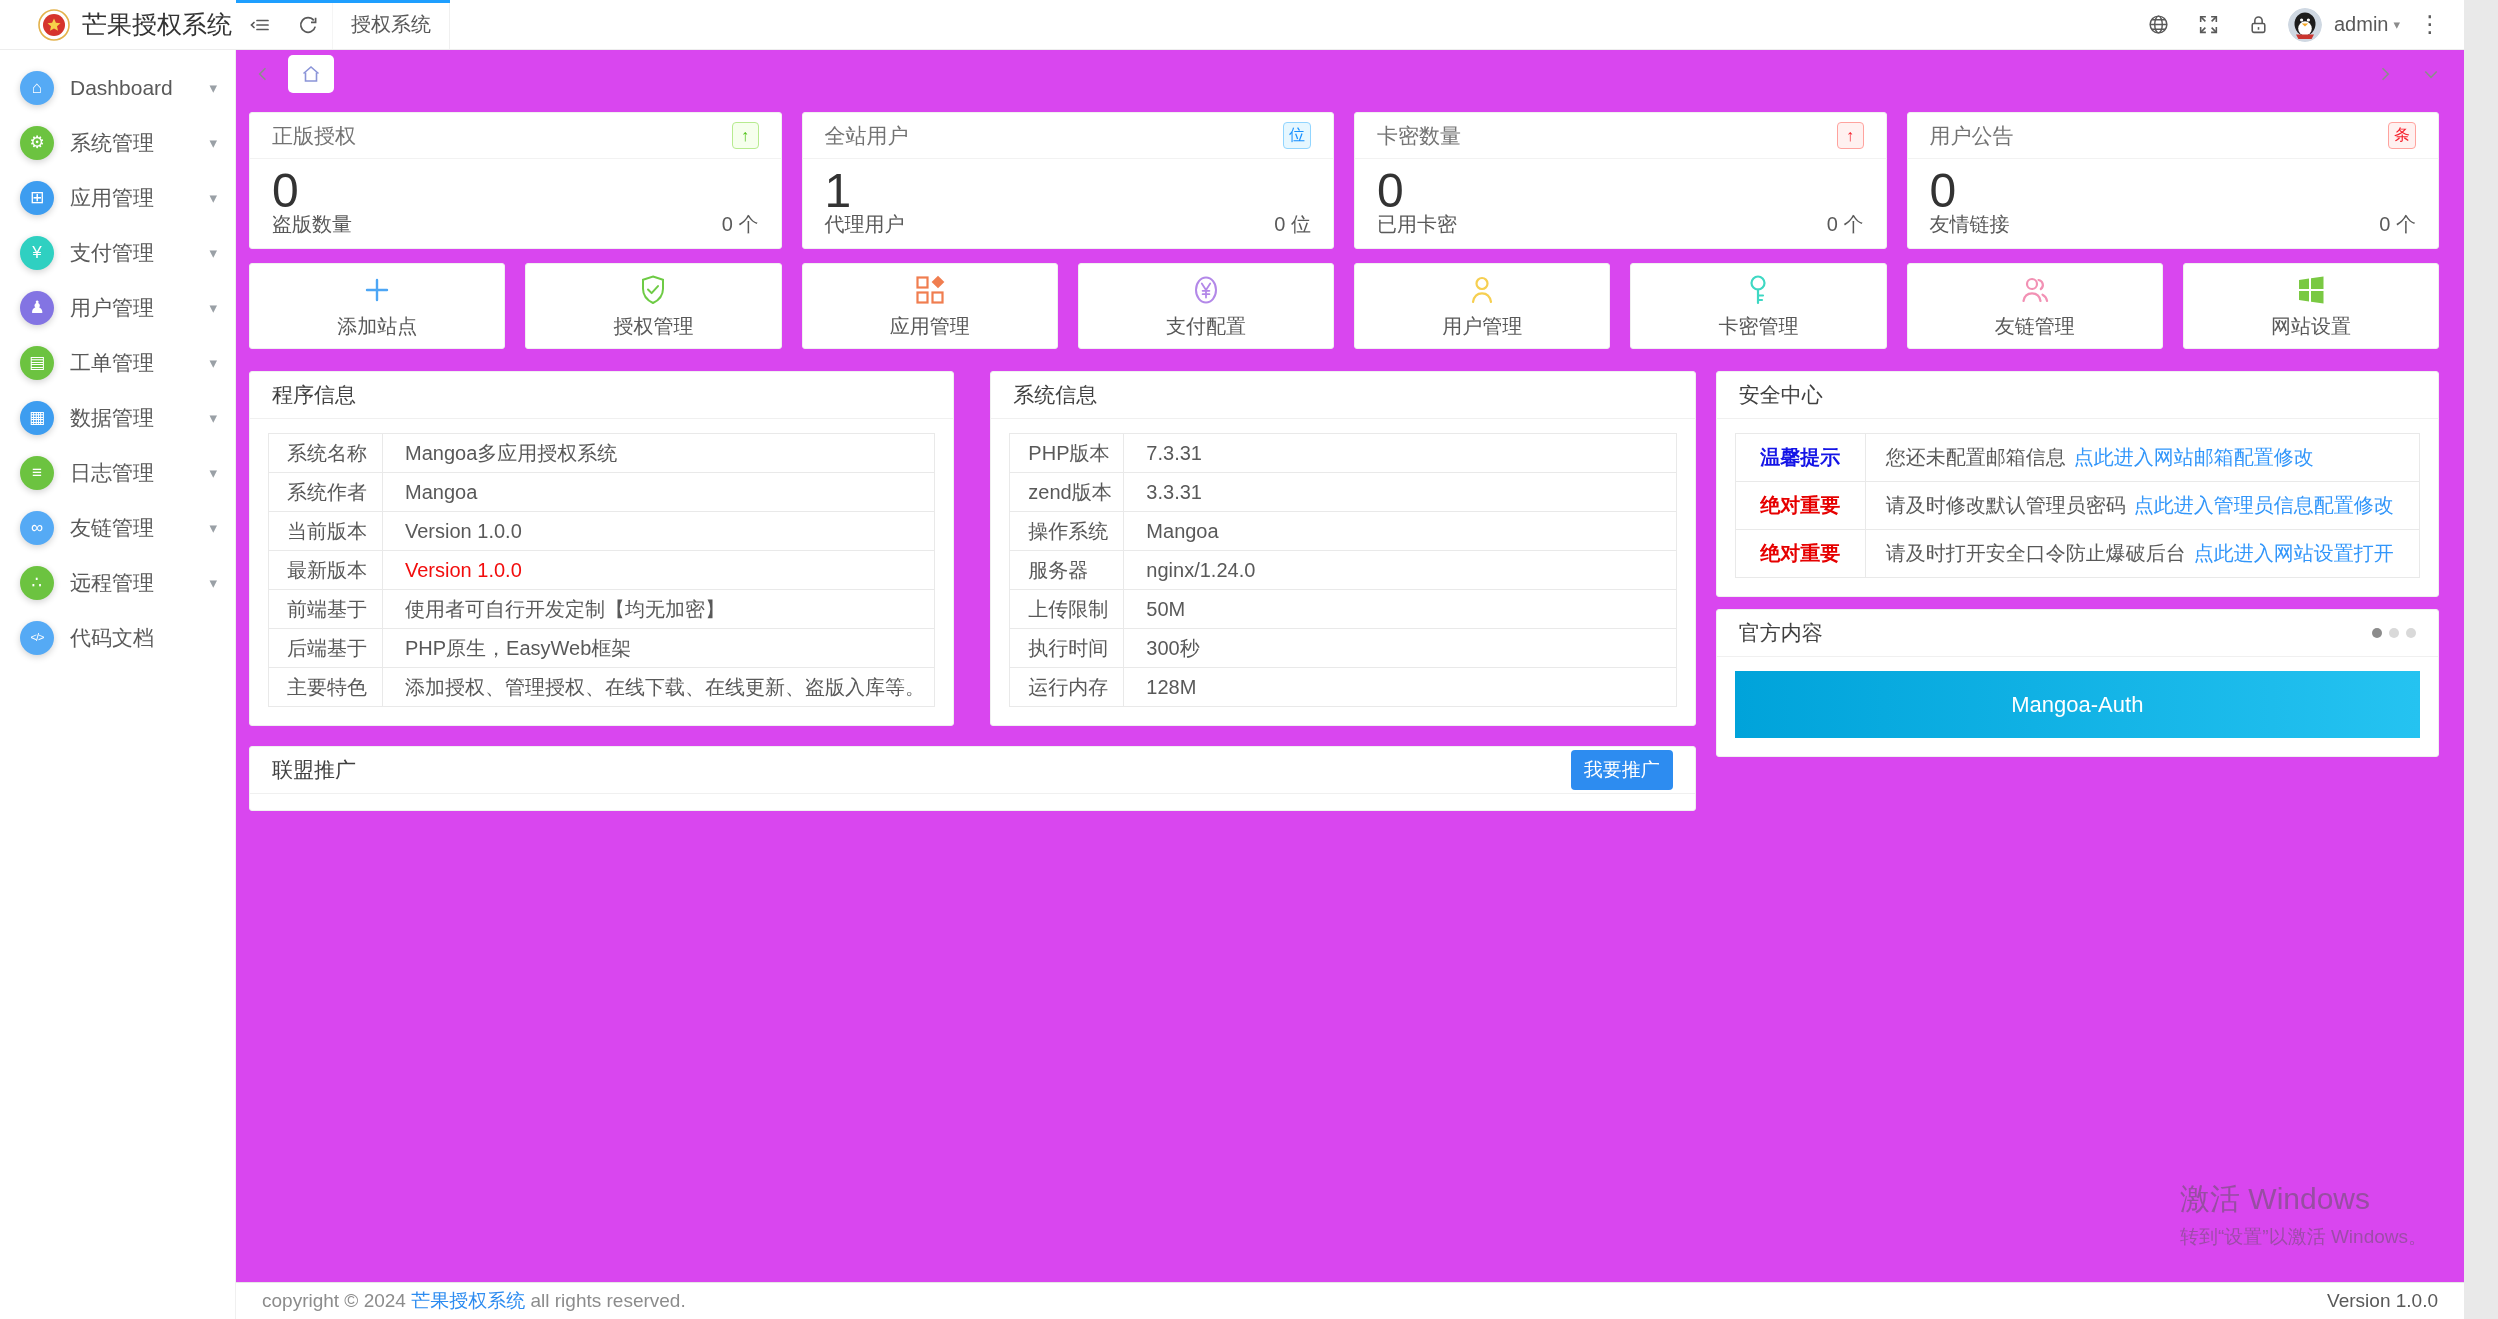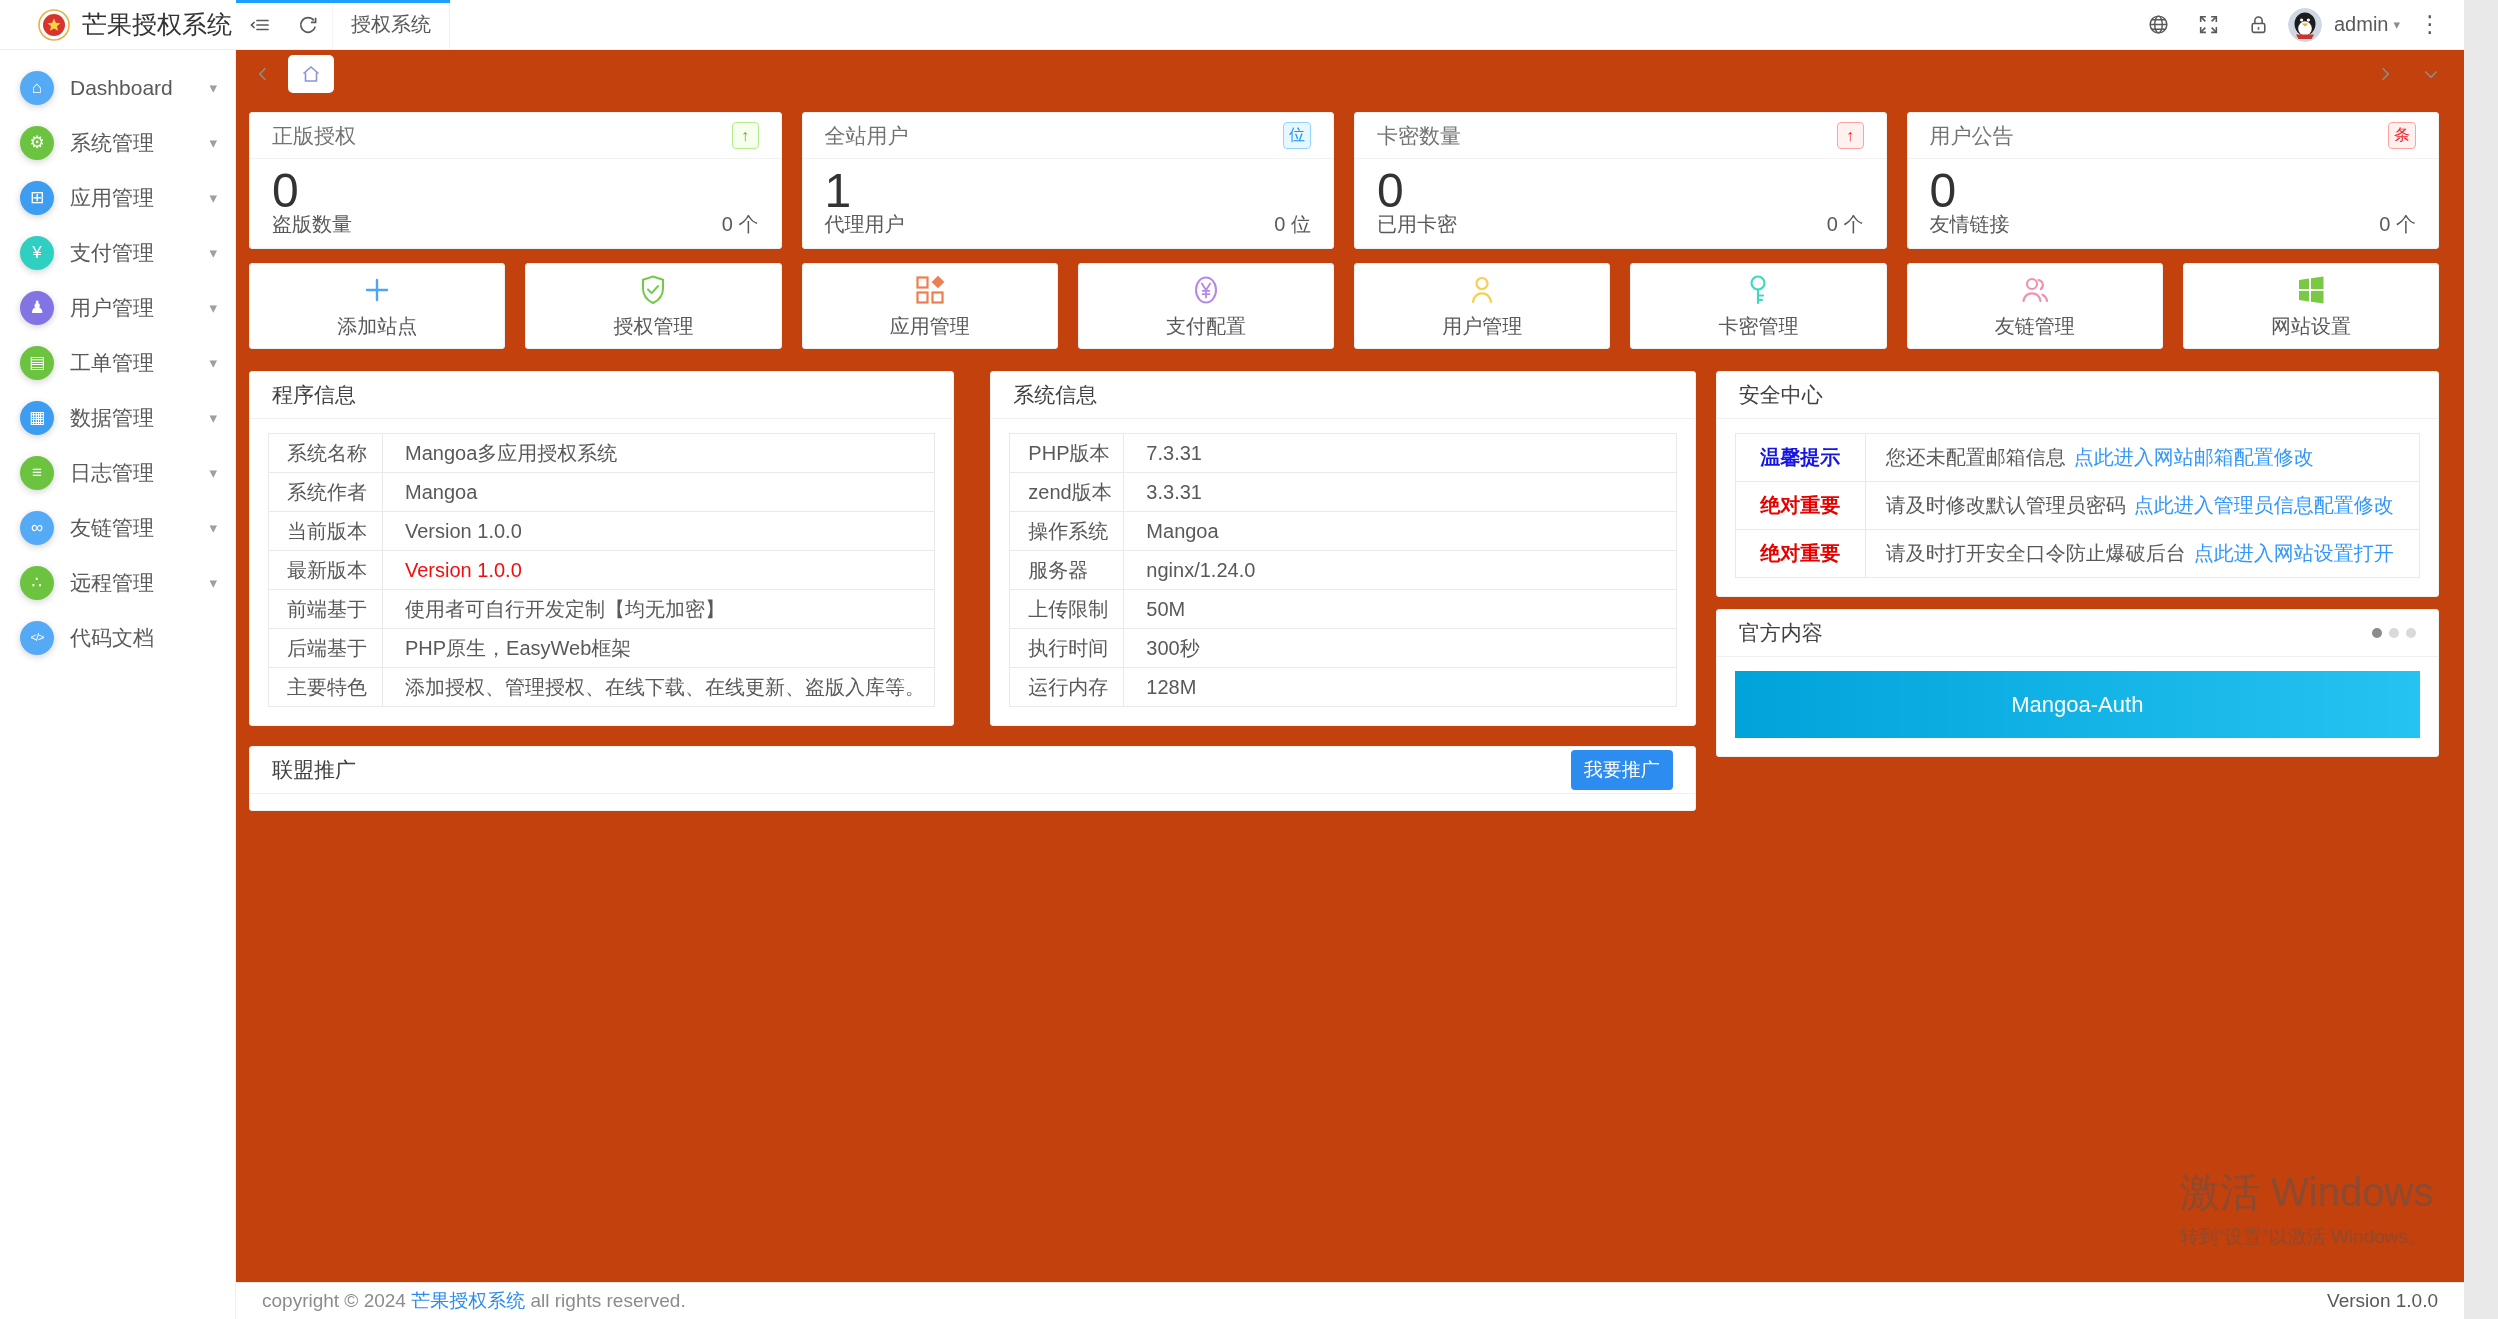--- a/index.html
+++ b/index.html
@@ -29,21 +29,21 @@
   .side-item{height:55px;display:flex;align-items:center;padding:0 22px 0 20px;position:relative;cursor:pointer;}
   .side-item.has-caret::after{content:"▾";position:absolute;right:18px;color:#9aa0a6;font-size:15px;}
   .side-ico{width:34px;height:34px;border-radius:50%;color:#fff;display:flex;align-items:center;justify-content:center;
             font-size:17px;flex:none;box-shadow:0 2px 7px rgba(0,0,0,.18);}
   .side-ico i{font-style:normal;line-height:1;}
   .side-ico.small i{font-size:11px;letter-spacing:-1px;}
   .side-label{margin-left:16px;font-size:21px;color:#595959;}
   .c-blue{background:#55aaf5;}  .c-blue2{background:#3d9df0;}
   .c-green{background:#6cc340;} .c-teal{background:#2fd0c1;} .c-purple{background:#8374e3;}
 
-  .main{flex:1;min-width:0;background:#c2410c;display:flex;flex-direction:column;}
+  .main{flex:1;min-width:0;background:#d946ef;display:flex;flex-direction:column;}
   .navrow{height:48px;flex:none;display:flex;align-items:center;padding:0 24px 0 14px;}
   .nav-arrow{width:26px;height:38px;display:flex;align-items:center;justify-content:center;cursor:pointer;}
   .home-chip{width:46px;height:38px;background:#fff;border-radius:5px;margin-left:12px;display:flex;align-items:center;justify-content:center;cursor:pointer;}
   .nav-right{margin-left:auto;display:flex;gap:28px;align-items:center;}
 
   .content{flex:1;padding:2px 25px 0 13px;min-width:0;}
 
   
   .cards{display:grid;grid-template-columns:repeat(4,1fr);gap:20px;margin-top:12px;}
   .stat-card{background:#fff;border-radius:3px;border:1px solid #f0f0f0;height:137px;position:relative;}
@@ -100,21 +100,21 @@
   .promo-bd{height:16px;}
   .promote-btn{margin-left:auto;background:#2d8cf0;color:#fff;font-size:19px;padding:7px 13px;border-radius:4px;border:none;cursor:pointer;}
 
   
   .footer{height:37px;flex:none;background:#fff;border-top:1px solid #e6e6e6;display:flex;align-items:center;
           padding:0 26px;font-size:19px;color:#8c8c8c;}
   .footer a{color:#2d8cf0;text-decoration:none;cursor:pointer;}
   .ver{margin-left:auto;color:#595959;}
 
   .watermark{position:absolute;left:2180px;bottom:69px;color:rgba(85,85,85,.5);}
-  .wm1{font-size:40px;}
+  .wm1{font-size:30px;}
   .wm2{font-size:19px;margin-top:4px;color:rgba(85,85,85,.45);}
 
   svg{display:block;}
 </style>
 </head>
 <body>
 
 <div class="app">
 
   <div class="topbar">

